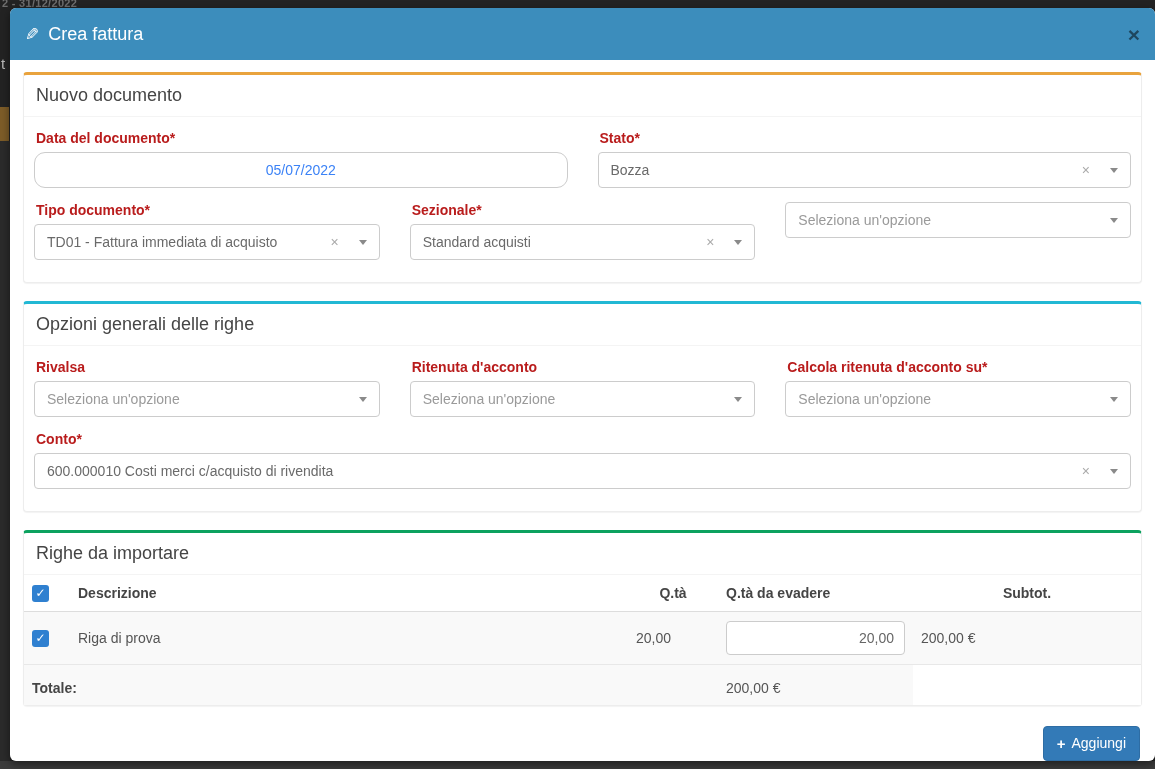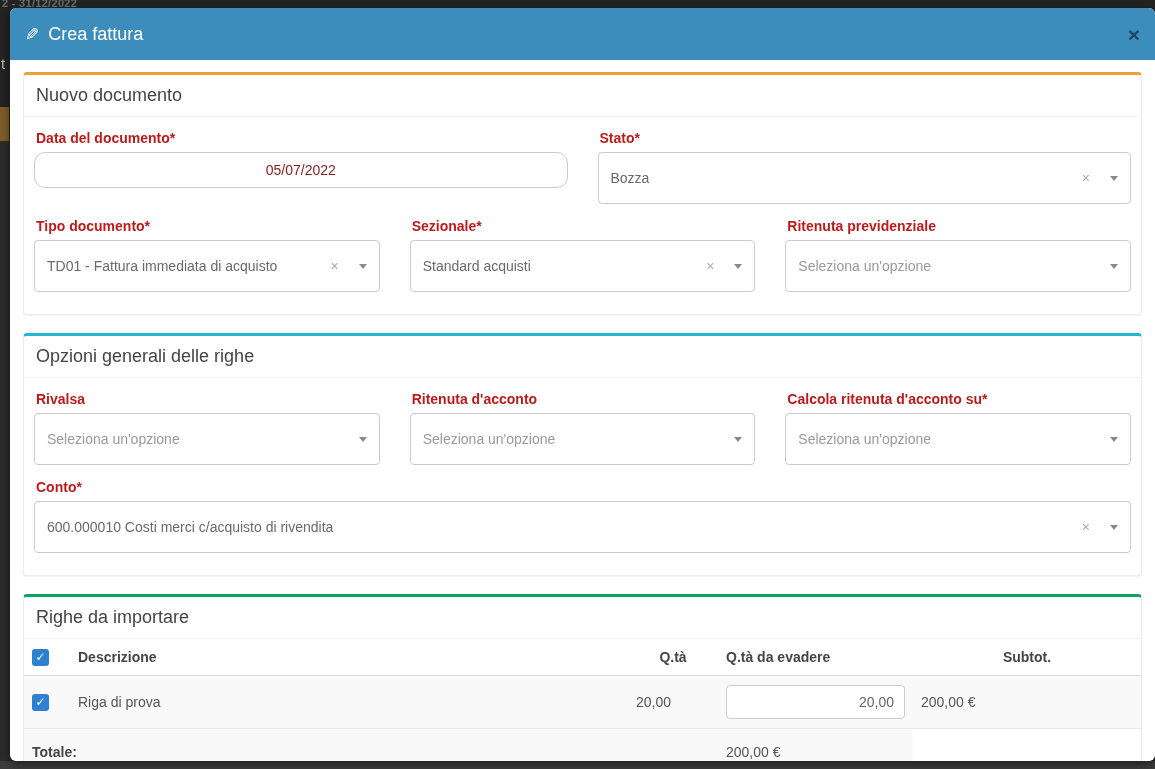--- a/index.html
+++ b/index.html
@@ -56,25 +56,25 @@
   .form-row + .form-row { margin-top:14px; }
   .col { flex:1; min-width:0; }
   .field-label {
     display:block; font-weight:bold; font-size:14px; color:#b91c1c;
     margin:0 2px 6px 2px;
   }
 
   
   .text-input {
     width:100%; height:36px; border:1px solid #ccc; border-radius:11px;
-    font-family:inherit; font-size:14px; color:#7f1d1d; text-align:center;
+    font-family:inherit; font-size:14px; color:#3b82f6; text-align:center;
     padding:0 10px; background:#fff; outline:none;
   }
   .select {
-    height:52px; border:1px solid #ccc; border-radius:4px; background:#fff;
+    height:36px; border:1px solid #ccc; border-radius:4px; background:#fff;
     display:flex; align-items:center; padding:1px 12px; cursor:pointer;
   }
   .sel-value { flex:1; font-size:14px; color:#6a6a6a; white-space:nowrap; overflow:hidden; }
   .sel-value.placeholder { color:#9a9a9a; }
   .sel-clear { color:#aaa; font-size:14px; margin:0 16px 0 8px; line-height:1; cursor:pointer; }
   .sel-caret {
     width:0; height:0; border-left:4px solid transparent; border-right:4px solid transparent;
     border-top:5px solid #8a8a8a; margin-left:4px;
   }
 
@@ -161,21 +161,20 @@
           </div>
           <div class="col">
             <label class="field-label">Sezionale*</label>
             <div class="select">
               <span class="sel-value">Standard acquisti</span>
               <span class="sel-clear">×</span>
               <span class="sel-caret"></span>
             </div>
           </div>
           <div class="col">
-            <label class="field-label">Ritenuta previdenziale</label>
             <div class="select">
               <span class="sel-value placeholder">Seleziona un'opzione</span>
               <span class="sel-caret"></span>
             </div>
           </div>
         </div>
       </div>
     </div>
 
     <div class="card" style="border-top-color: rgb(34, 184, 212);">

